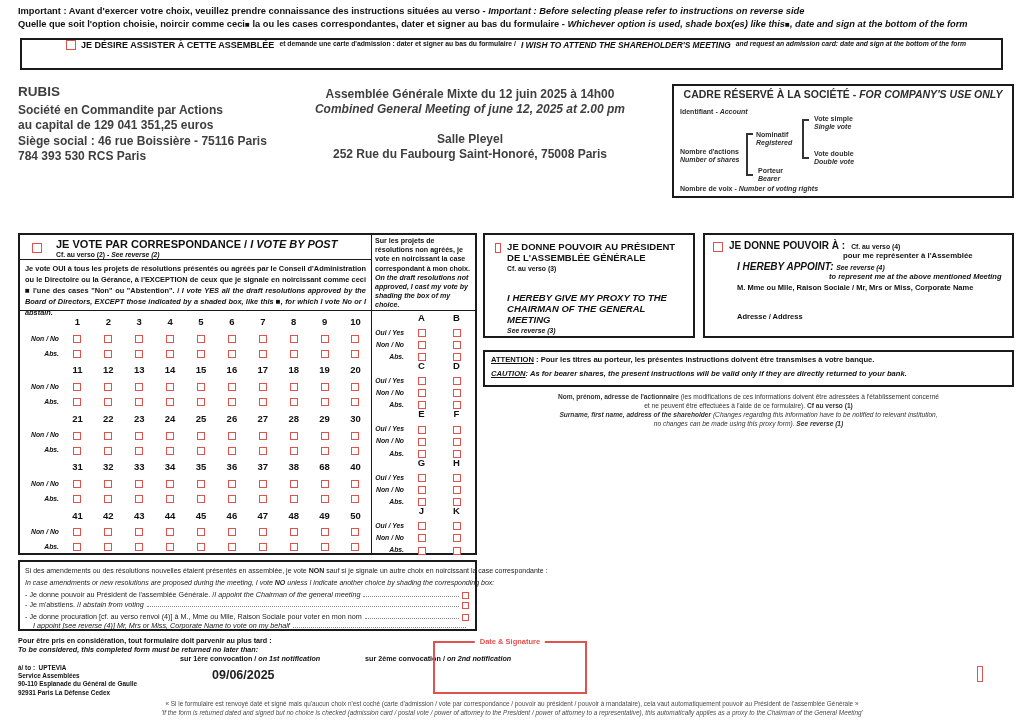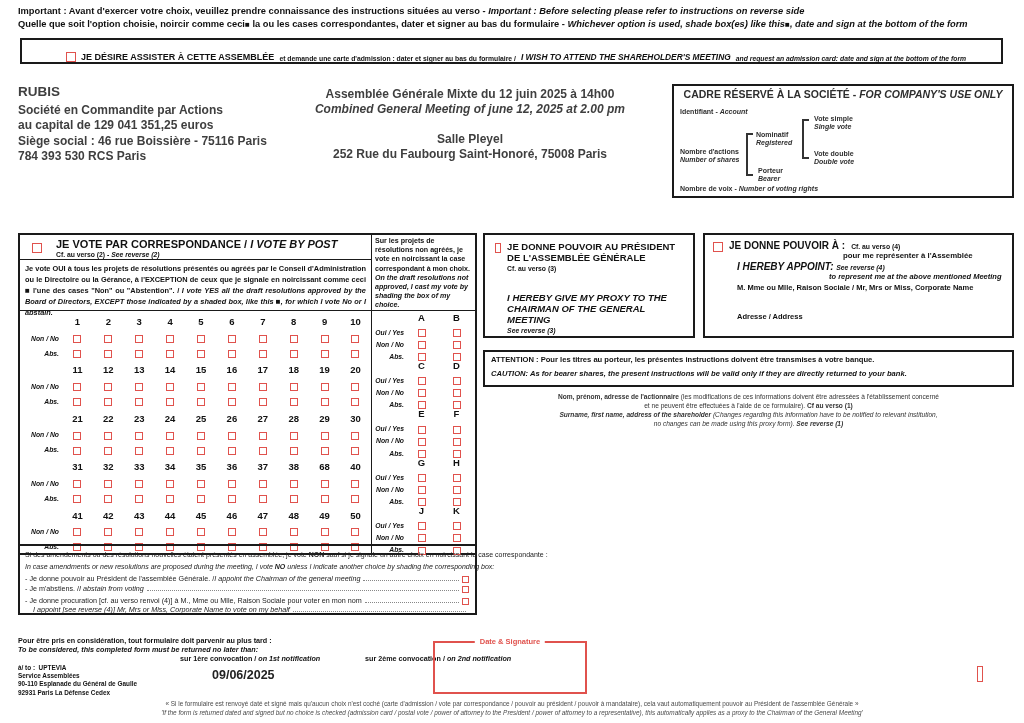--- a/index.html
+++ b/index.html
@@ -1,29 +1,29 @@
 <!DOCTYPE html>
 <html><head>
 <meta charset="utf-8">
 <style>
   :root{ --red:#e0524d; --ink:#1a1a1a; }
   html,body{margin:0;padding:0;background:#fff;}
   .sheet{position:relative;width:1024px;height:723px;background:#fff;color:#111;
          font-family:"Liberation Sans","DejaVu Sans",sans-serif;overflow:hidden;}
   .abs{position:absolute;}
   .b{font-weight:700;} .i{font-style:italic;} .bi{font-weight:700;font-style:italic;}
-  .u{text-align:center;}
+  .u{text-decoration:underline;text-align:center;}
   .cb{display:inline-block;width:8px;height:8px;border:1.5px solid var(--red);background:#fff;box-sizing:border-box;vertical-align:middle;}
   .cb.lg{width:10px;height:10px;}
   .sqr{font-size:8px;vertical-align:baseline;}
 
   
   .topline{left:18px;font-size:9.3px;font-weight:700;white-space:nowrap;color:#111;}
-  .admission{left:20px;top:38px;width:983px;height:26px;border:2px solid var(--ink);
-             display:flex;align-items:flex-end;gap:5px;padding-left:44px;box-sizing:border-box;white-space:nowrap;}
+  .admission{left:20px;top:38px;width:983px;height:32px;border:2px solid var(--ink);
+             display:flex;align-items:flex-start;gap:5px;padding-left:44px;box-sizing:border-box;white-space:nowrap;}
 
   
   .company{left:18px;top:84px;color:#3f3f3f;font-weight:700;font-size:12px;line-height:15.5px;}
   .company .name{font-size:13.5px;margin-bottom:3px;}
   .meeting{left:250px;top:87px;width:440px;text-align:center;color:#3f3f3f;font-weight:700;font-size:12px;line-height:15px;}
   .meeting .venue{margin-top:15px;}
 
   
   .cadre{left:672px;top:84px;width:342px;height:114px;border:2px solid var(--ink);box-sizing:border-box;color:#2e2e2e;}
   .cadre-title{text-align:center;font-size:10.5px;font-weight:700;margin-top:2px;}
@@ -46,21 +46,21 @@
   .rnum{font-size:9.5px;font-weight:700;text-align:center;}
   .rlab{font-size:6.8px;font-weight:700;font-style:italic;text-align:right;padding-right:3px;white-space:nowrap;}
   .rcell{text-align:center;}
   .lettergrid{padding-top:3px;}
   .lrow{display:grid;grid-template-columns:32px 35px 35px;height:12.1px;align-items:center;}
   .lletter{font-size:9.5px;font-weight:700;text-align:center;}
   .llab{font-size:6.8px;font-weight:700;font-style:italic;text-align:right;white-space:nowrap;}
   .lcell{text-align:center;}
 
   
-  .amendbox{left:18px;top:544px;width:459px;height:71px;border:2px solid var(--ink);box-sizing:border-box;
+  .amendbox{left:18px;top:560px;width:459px;height:71px;border:2px solid var(--ink);box-sizing:border-box;
             padding:3px 6px 2px 5px;font-size:7.2px;color:#222;}
   .amintro{line-height:12px;font-size:7px;white-space:nowrap;}
   .amrow{display:flex;align-items:flex-end;height:10px;line-height:9px;white-space:nowrap;}
   .amrow2{display:flex;align-items:flex-end;height:9px;line-height:8.5px;white-space:nowrap;}
   .leader{flex:1;border-bottom:1px dotted #888;margin:0 3px 2px 3px;min-width:10px;}
 
   
   .chairbox{left:483px;top:233px;width:212px;height:105px;border:2px solid var(--ink);box-sizing:border-box;padding:6px 8px 0 10px;}
   .chairrow{display:flex;gap:6px;align-items:flex-start;}
   .chairtitle{font-size:9.5px;font-weight:700;line-height:11px;}

